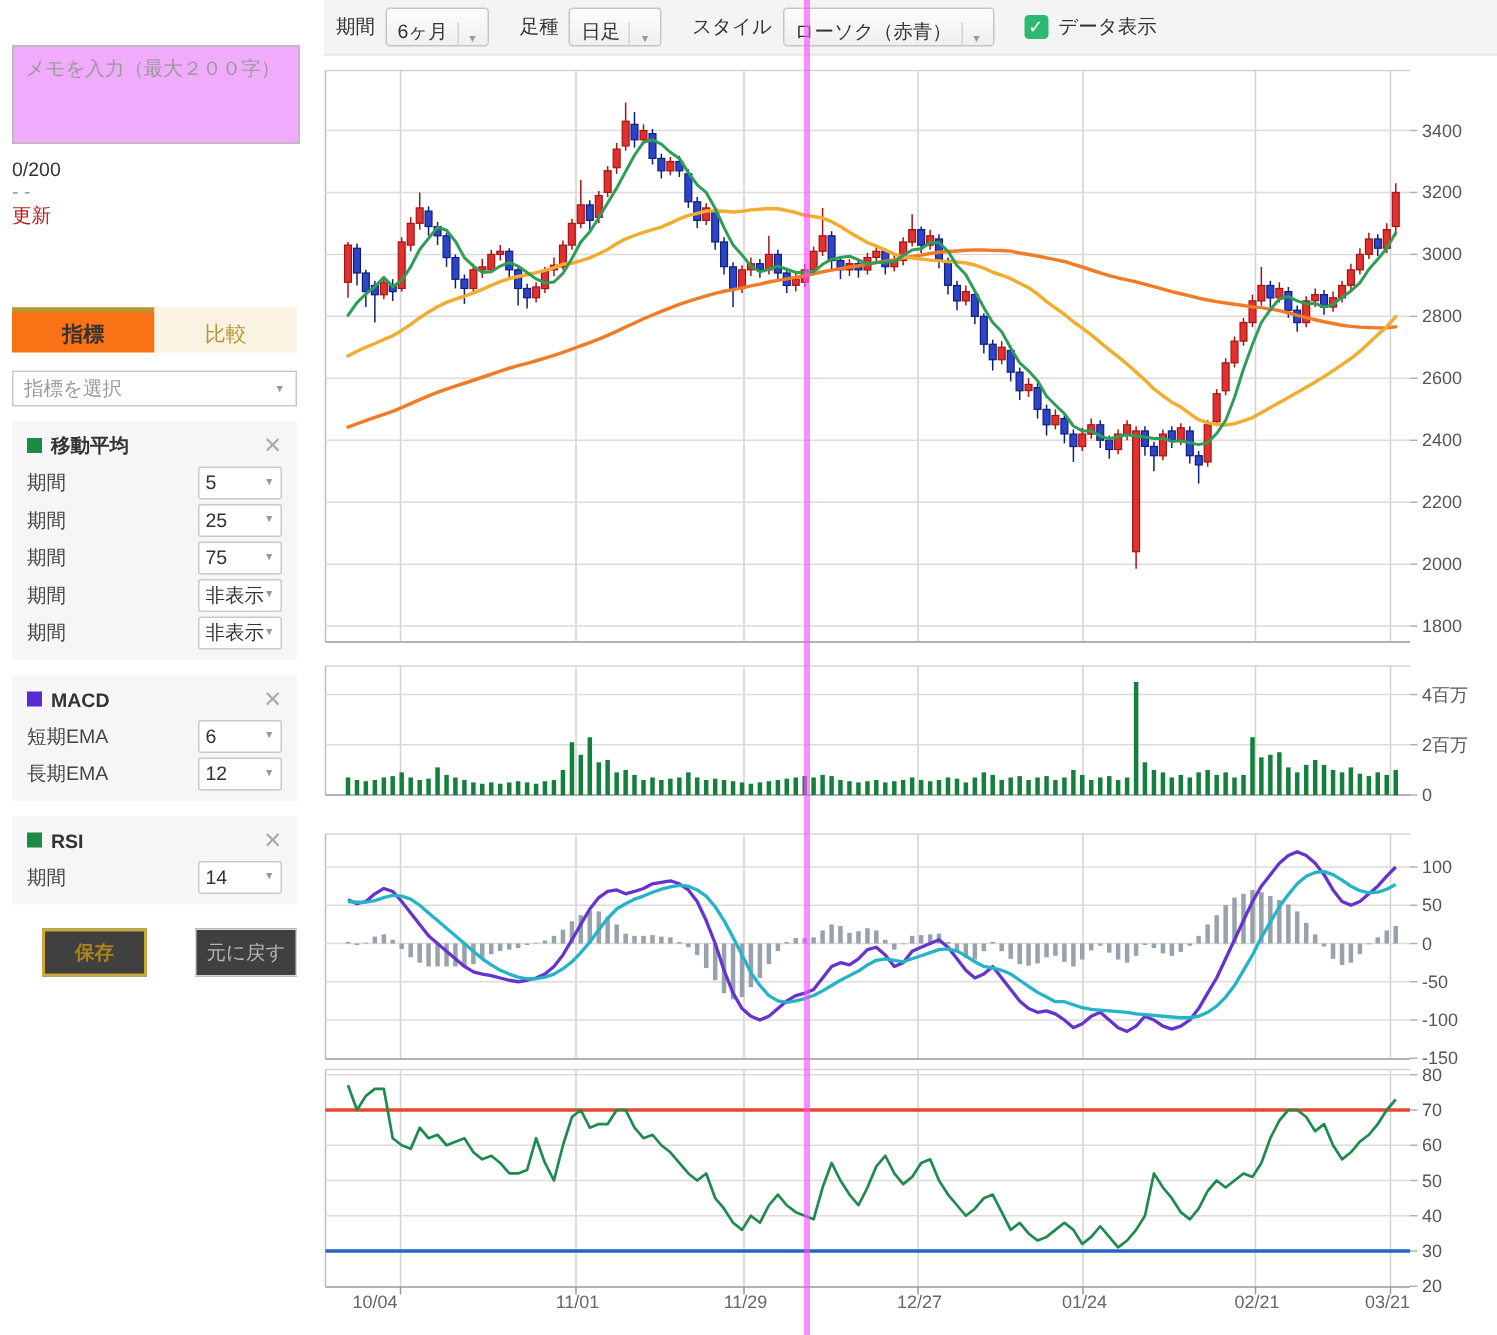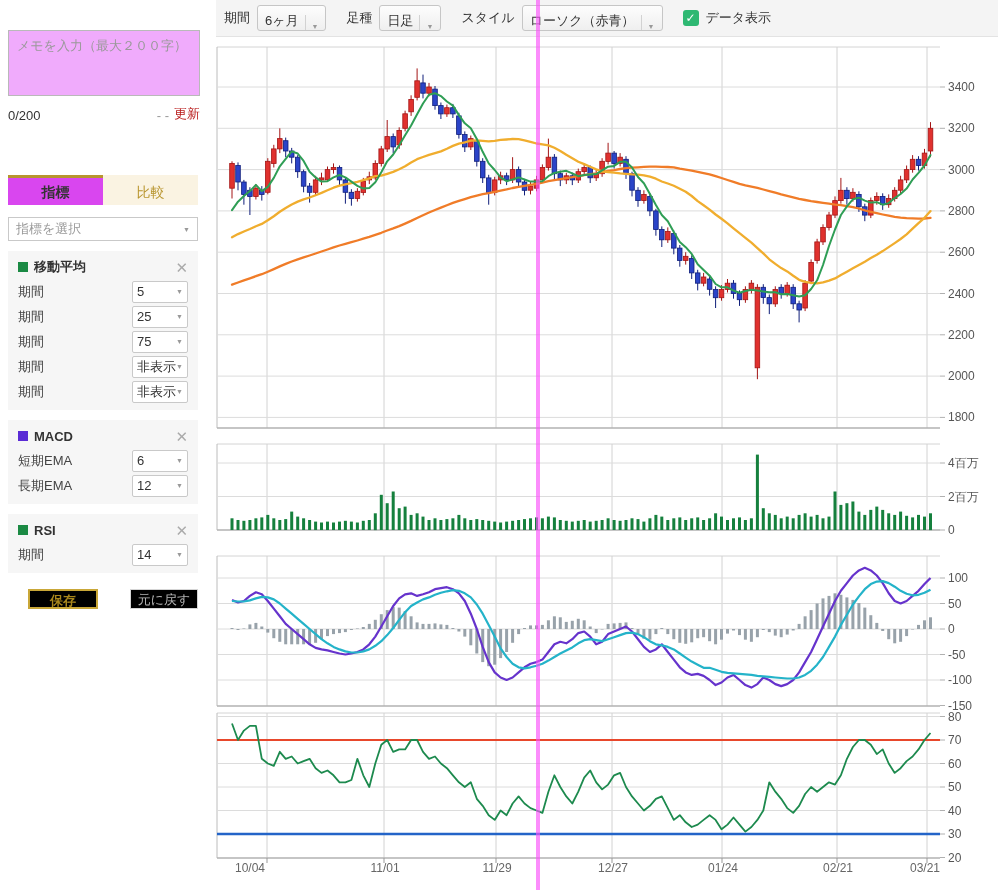--- a/index.html
+++ b/index.html
@@ -4,41 +4,41 @@
 <style>
   html,body{margin:0;padding:0;background:#fff;width:998px;height:890px;overflow:hidden;
     font-family:"Liberation Sans","DejaVu Sans",sans-serif;}
   .app{position:relative;width:998px;height:890px;display:flex;background:#fff;}
   
   .sidebar{width:216px;flex:0 0 216px;box-sizing:border-box;background:#fff;}
   .memo{display:block;box-sizing:border-box;margin:30px 16px 0 8px;width:192px;height:66px;
     border:1px solid #b9b9b9;padding:6px 8px;font-size:13px;color:#666;resize:none;background:#f0abfc;
     font-family:"Liberation Sans","DejaVu Sans",sans-serif;}
   .memo::placeholder{color:#999;}
-  .memo-row{display:flex;align-items:flex-end;margin:9px 16px 0 8px;font-size:13px;color:#333;}
+  .memo-row{display:flex;align-items:flex-start;margin:9px 16px 0 8px;font-size:13px;color:#333;flex-direction:column;}
   .memo-count{flex:1;}
   .memo-dashes{color:#999;margin-right:5px;}
   .memo-update{color:#b91c1c;cursor:pointer;}
   .tabs{display:flex;margin:52px 18px 0 8px;height:30px;font-size:14px;}
   .tab{flex:1;text-align:center;line-height:28px;cursor:pointer;box-sizing:border-box;}
-  .tab.active{background:#d946ef;border-top:3px solid #b8952e;font-weight:bold;color:#333;}
+  .tab.active{background:#f97316;border-top:3px solid #b8952e;font-weight:bold;color:#333;}
   .tab.inactive{background:#faf3e2;color:#b8952e;border-top:3px solid #faf3e2;}
   .ind-select{display:flex;align-items:center;justify-content:space-between;box-sizing:border-box;
     margin:12px 18px 0 8px;height:24px;border:1px solid #c9c9c9;padding:0 7px;font-size:13px;color:#999;background:#fff;}
   .section{margin:10px 18px 0 8px;background:#f6f6f6;padding:4px 10px 6px;}
   .section-header{display:flex;align-items:center;height:24px;font-size:13px;font-weight:bold;color:#333;justify-content:center;}
   .swatch{width:10px;height:10px;margin-right:6px;flex:0 0 10px;}
   .close-x{margin-left:auto;color:#aaa;font-size:15px;cursor:pointer;line-height:1;}
   .prow{display:flex;align-items:center;height:25px;font-size:13px;color:#444;}
   .prow .lbl{flex:1;}
   .sel{width:56px;flex:0 0 56px;box-sizing:border-box;height:22px;background:#fff;border:1px solid #c9c9c9;
     border-radius:2px;display:flex;align-items:center;justify-content:space-between;padding:0 4px;color:#333;cursor:pointer;}
   .caret{font-size:7px;color:#999;}
   .btns{display:flex;gap:12px;margin:16px 18px 0 8px;}
-  .btn{flex:1;height:20px;background:#000000;font-size:13px;cursor:pointer;
+  .btn{flex:1;height:32px;background:#404040;font-size:13px;cursor:pointer;
     font-family:"Liberation Sans","DejaVu Sans",sans-serif;margin-left:20px;}
   .btn-save{border:2px solid #c9a738;color:#a8861c;font-weight:bold;}
   .btn-reset{border:1px solid #d5d5d5;color:#b5b5b5;}
   
   .main{position:relative;flex:1;}
   .toolbar{position:relative;z-index:2;height:37px;box-sizing:border-box;background:#f4f4f4;
     border-bottom:1px solid #e3e3e3;display:flex;align-items:center;padding:0 8px;font-size:13px;color:#333;}
   .tb-group{display:flex;align-items:center;gap:7px;margin-right:20px;}
   .dd{display:inline-flex;align-items:flex-end;gap:6px;height:24px;padding:0 7px;border:1px solid #c6c6c6;
     border-radius:3px;background:linear-gradient(#fdfdfd,#efefef);cursor:pointer;}

